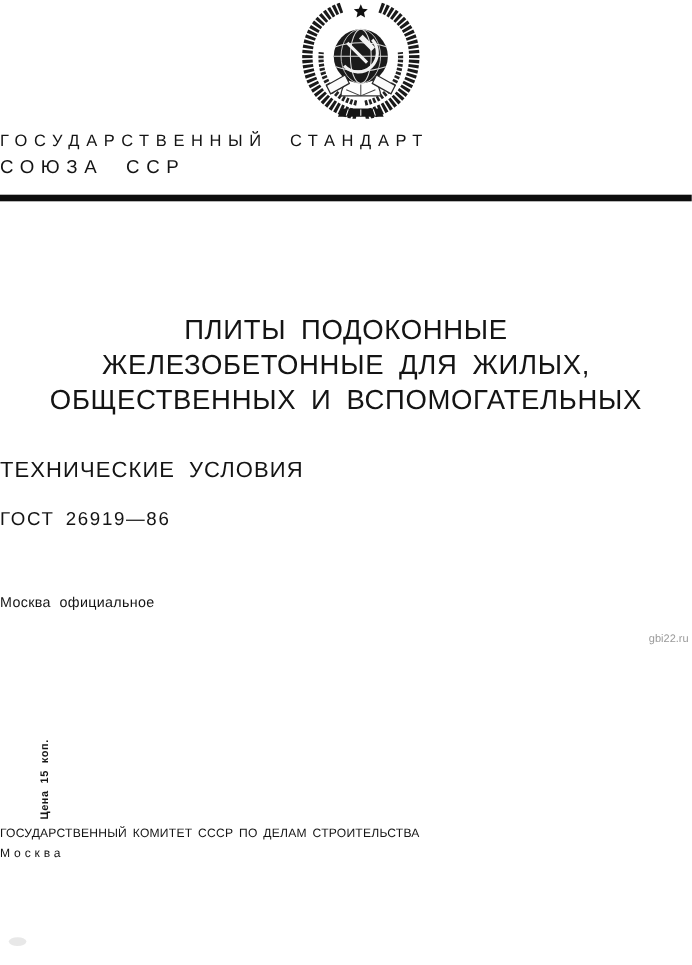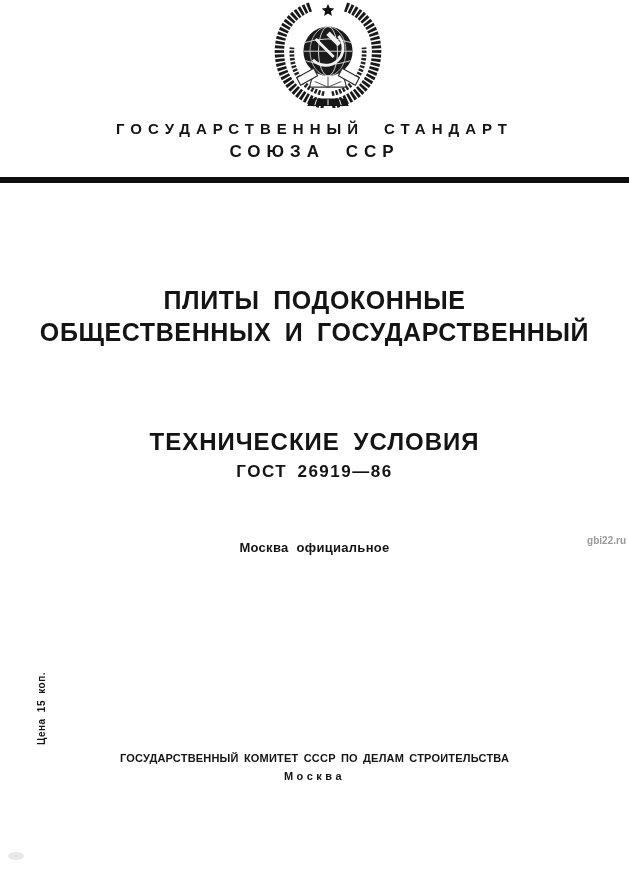--- a/index.html
+++ b/index.html
@@ -6,42 +6,42 @@
   .page{
     position:relative;
     width:629px;height:877px;
     background:#ffffff;
     overflow:hidden;
     font-family:"Liberation Sans", sans-serif;
     color:#141414;
   }
   .center-line{
     position:absolute;left:0;width:100%;
-    text-align:center;font-weight:bold;white-space:nowrap;
+    text-align:left;font-weight:normal;white-space:nowrap;
   }
   .emblem{
     position:absolute;left:271px;top:2px;width:114px;height:106px;
   }
   .hdr1{top:120px;font-size:15px;letter-spacing:6px;word-spacing:10px;}
   .hdr2{top:142px;font-size:17px;letter-spacing:6px;word-spacing:10px;}
   .rule{
     position:absolute;left:0;top:177px;width:629px;height:6px;
     background:#0d0d0d;
   }
   .title{
     position:absolute;left:0;top:284px;width:100%;
-    text-align:center;font-weight:bold;
+    text-align:center;font-weight:normal;
     font-size:25px;line-height:32px;letter-spacing:0.6px;word-spacing:6px;
   }
-  .subtitle{top:428px;font-size:24px;letter-spacing:1px;word-spacing:6px;}
+  .subtitle{top:417px;font-size:20px;letter-spacing:1px;word-spacing:6px;}
   .designation{top:462px;font-size:17px;letter-spacing:1.5px;word-spacing:4px;}
   .edition{top:540px;font-size:13px;letter-spacing:0.3px;word-spacing:4px;}
   .watermark{
-    position:absolute;right:3px;top:535px;
-    font-size:10px;color:#9a9a9a;font-weight:bold;margin-left:48px;
+    position:absolute;right:3px;top:576px;
+    font-size:10px;color:#9a9a9a;font-weight:normal;margin-left:48px;
   }
   .price{
     position:absolute;left:-14px;top:703px;width:110px;
     transform:rotate(-90deg);transform-origin:center center;
     text-align:center;font-weight:bold;font-size:10px;letter-spacing:0.5px;word-spacing:3px;
     white-space:nowrap;
   }
   .committee{top:752px;font-size:11px;letter-spacing:0.2px;word-spacing:2px;}
   .city{top:770px;font-size:11px;letter-spacing:3.5px;}
   .smudge{
@@ -82,21 +82,22 @@
     <polygon points="60,2 61.9,6.4 66.7,6.8 63.1,10 64.1,14.7 60,12.2 55.9,14.7 56.9,10 53.3,6.8 58.1,6.4" fill="#101010"></polygon>
   </svg>
 
   <div class="center-line hdr1">ГОСУДАРСТВЕННЫЙ СТАНДАРТ</div>
   <div class="center-line hdr2">СОЮЗА ССР</div>
 
   <div class="rule"></div>
 
   <div class="title">
     <div>ПЛИТЫ ПОДОКОННЫЕ</div>
-    <div>ОБЩЕСТВЕННЫХ И ГОСУДАРСТВЕННЫЙ</div>
+    <div>ЖЕЛЕЗОБЕТОННЫЕ ДЛЯ ЖИЛЫХ,</div>
+    <div>ОБЩЕСТВЕННЫХ И ВСПОМОГАТЕЛЬНЫХ</div>
   </div>
 
   <div class="center-line subtitle">ТЕХНИЧЕСКИЕ УСЛОВИЯ</div>
 
   <div class="center-line designation">ГОСТ 26919—86</div>
 
   <div class="center-line edition">Москва официальное</div>
 
   <div class="watermark">gbi22.ru</div>
 

